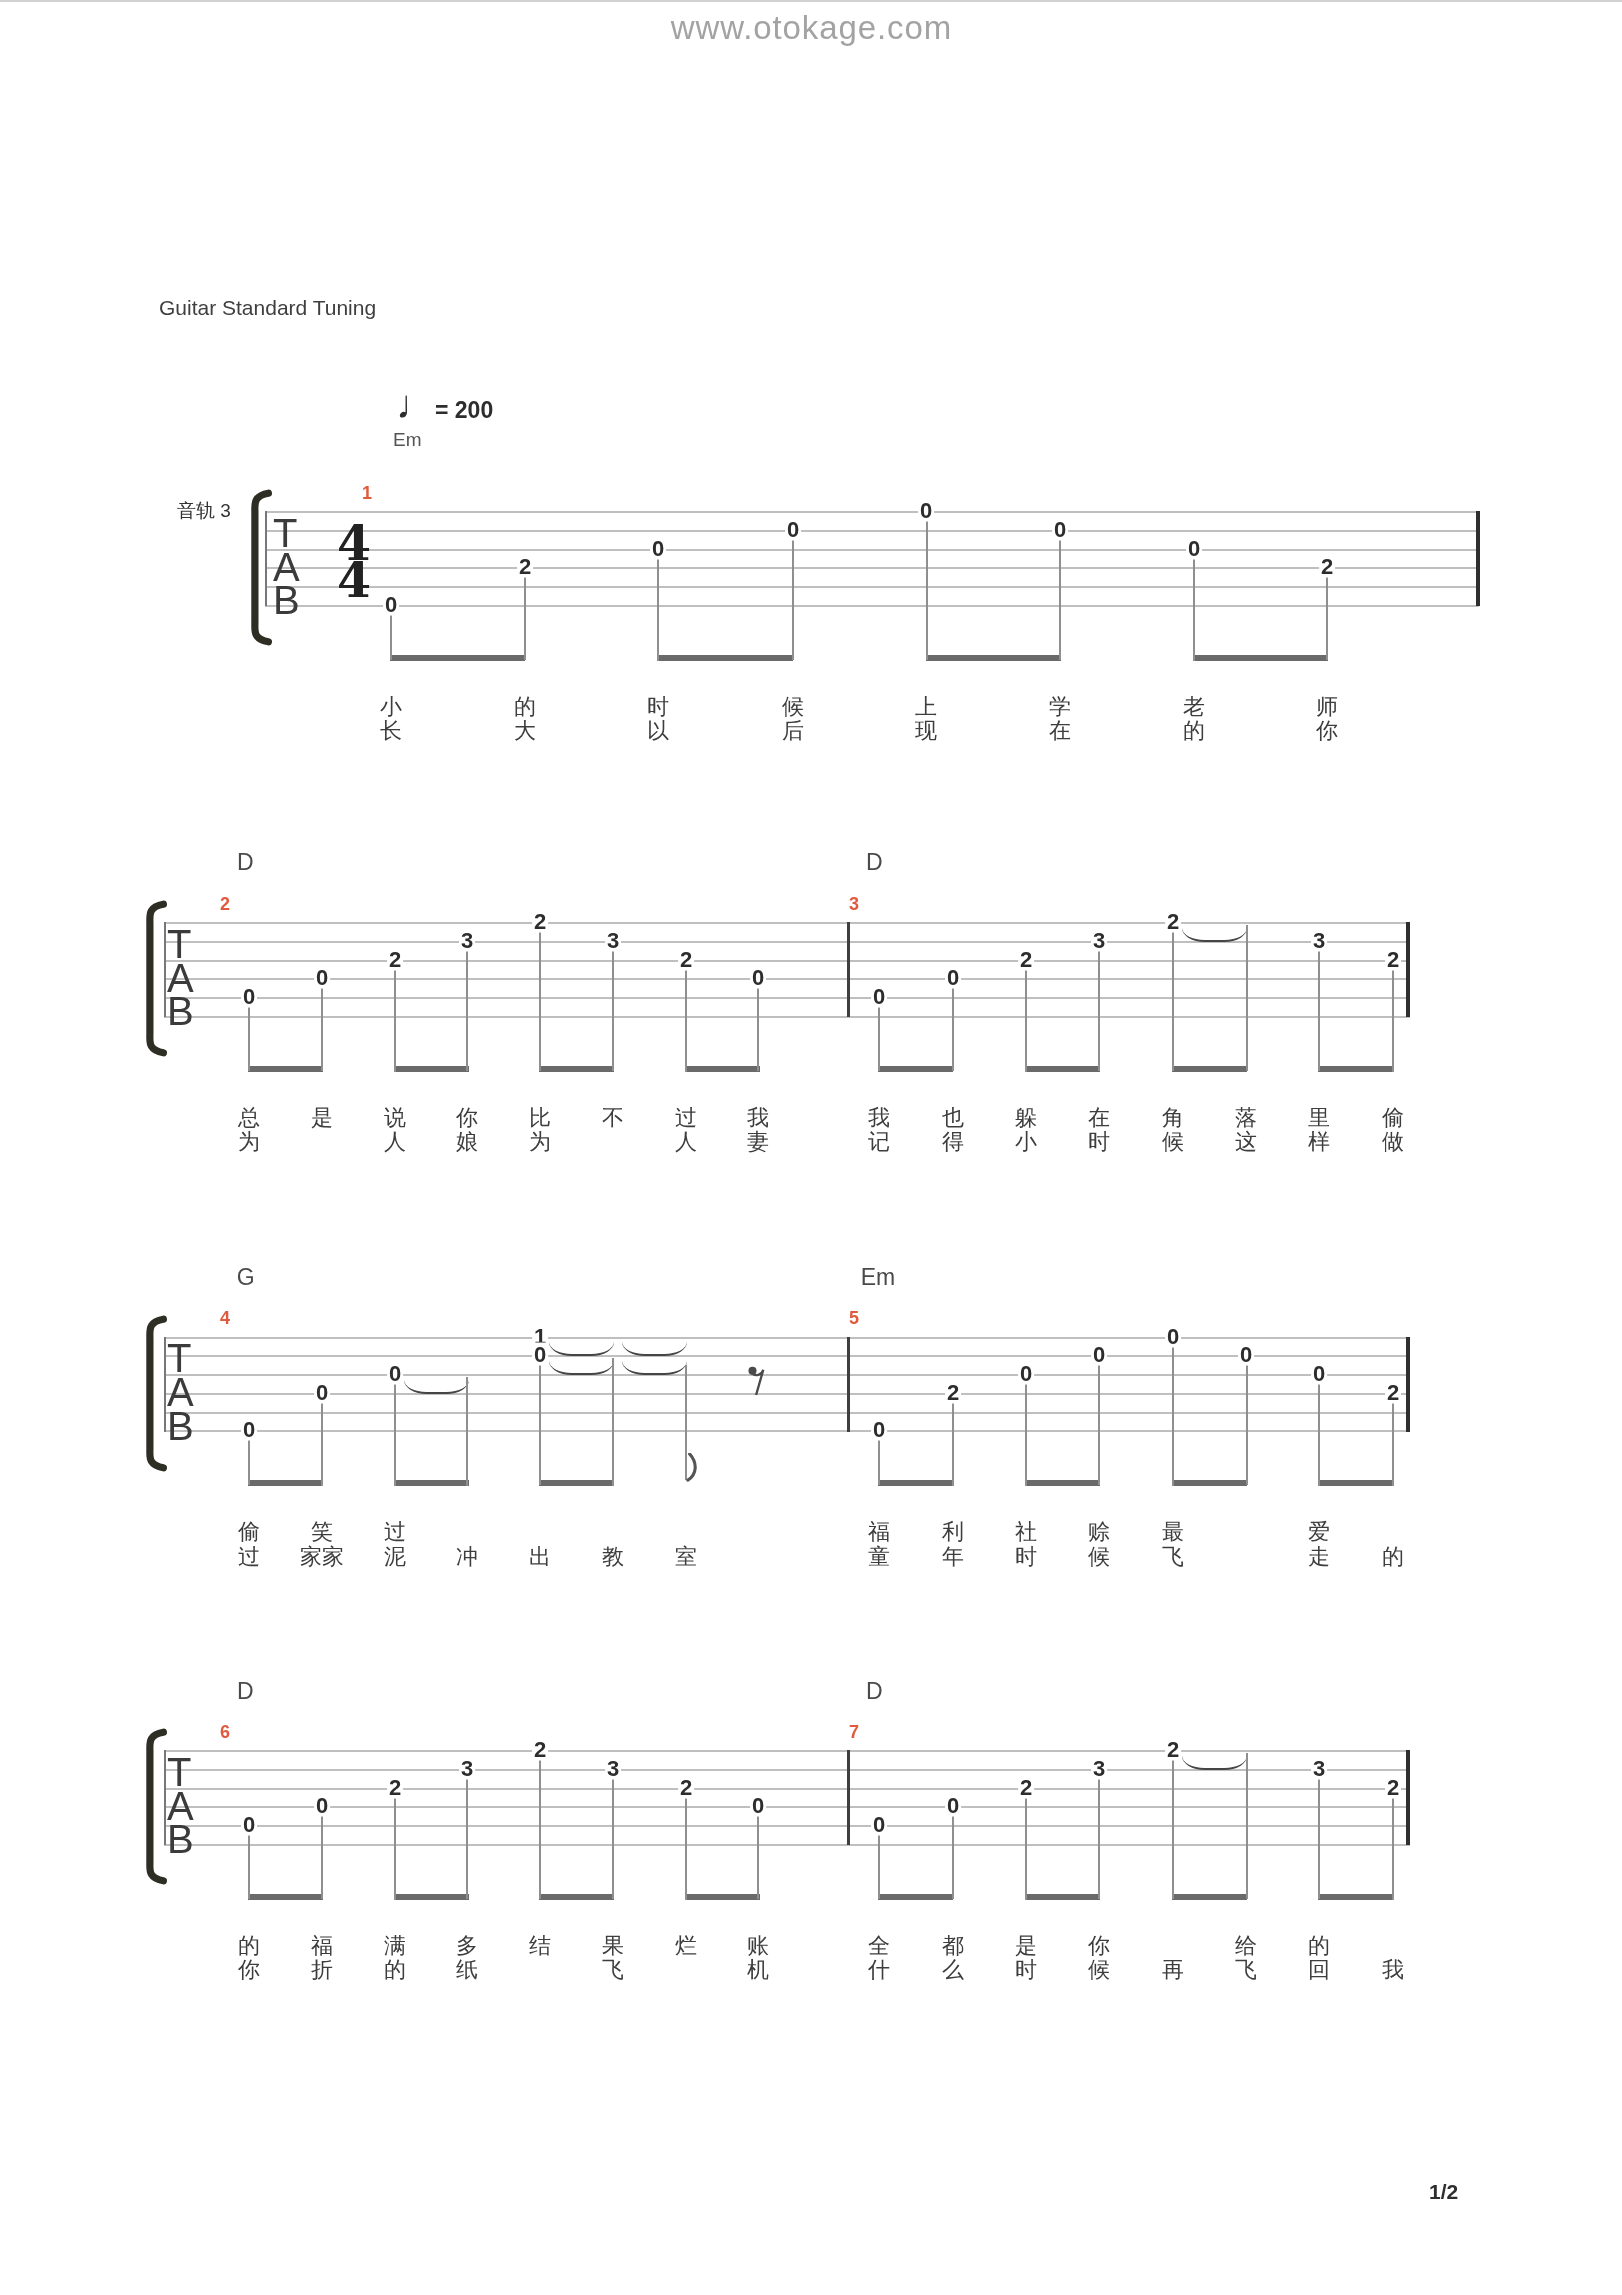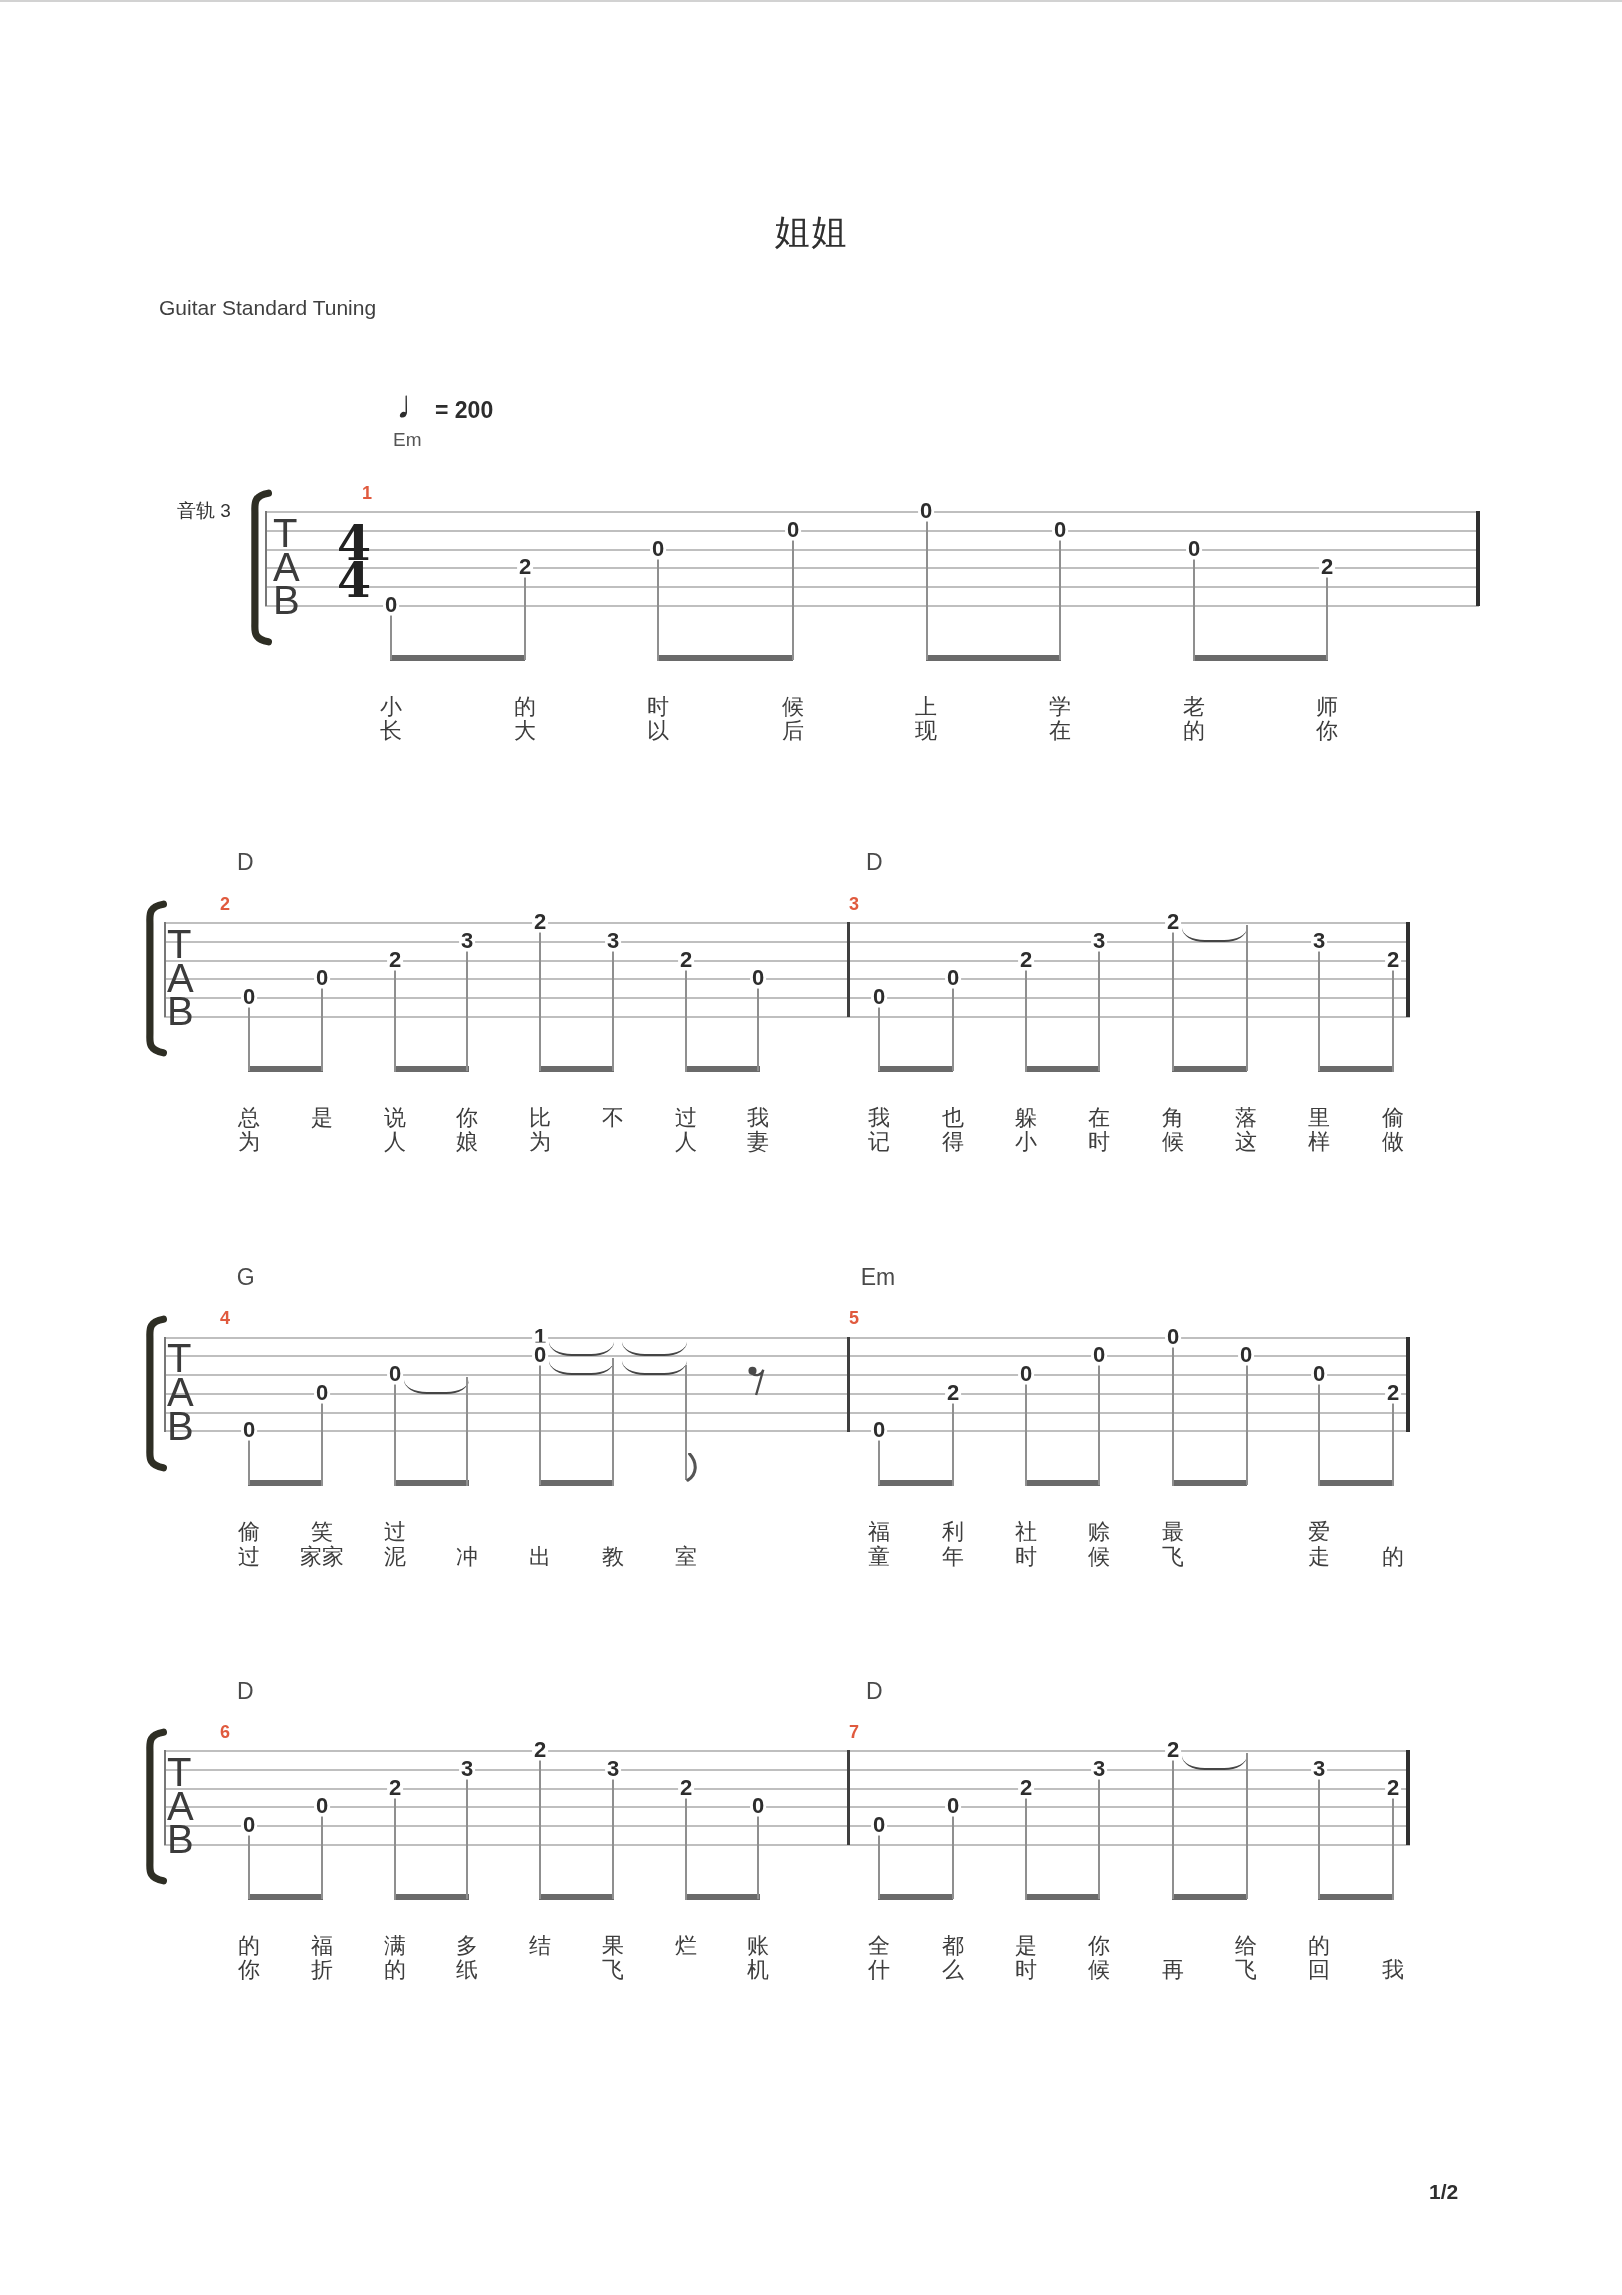--- a/index.html
+++ b/index.html
@@ -36,21 +36,21 @@
   .chord{font-size:23px;color:#4a4a4a;transform:translateX(-30%);}
   .tabletter{font-size:40px;color:#3b3b3b;line-height:1;font-weight:400;}
   .tsig{font-size:49px;font-weight:bold;color:#222;font-family:"DejaVu Serif", serif;line-height:0.8;}
   .lyr{transform:translateX(-50%);font-size:22px;color:#3d3d3d;white-space:nowrap;line-height:1;}
   .track-label{font-size:19px;color:#333;white-space:nowrap;}
 </style>
 </head>
 <body>
 
 <div id="page">
-  <div class="abs" id="title">姐姐</div>
+  <div class="abs" id="watermark">www.otokage.com</div>
   <div class="abs" id="tuning">Guitar Standard Tuning</div>
   <div class="abs" id="tempo-note">♩</div>
   <div class="abs" id="tempo-eq">= 200</div>
   <div class="abs" id="tempo-chord">Em</div>
   <div class="abs" id="pagenum">1/2</div>
   <div id="systems">
       <div class="abs staff-line" style="left: 265px; top: 509px; width: 1214px; background: rgb(191, 191, 191);"></div>
       <div class="abs staff-line" style="left: 265px; top: 528px; width: 1214px; background: rgb(191, 191, 191);"></div>
       <div class="abs staff-line" style="left: 265px; top: 547px; width: 1214px; background: rgb(191, 191, 191);"></div>
       <div class="abs staff-line" style="left: 265px; top: 565px; width: 1214px; background: rgb(191, 191, 191);"></div>

